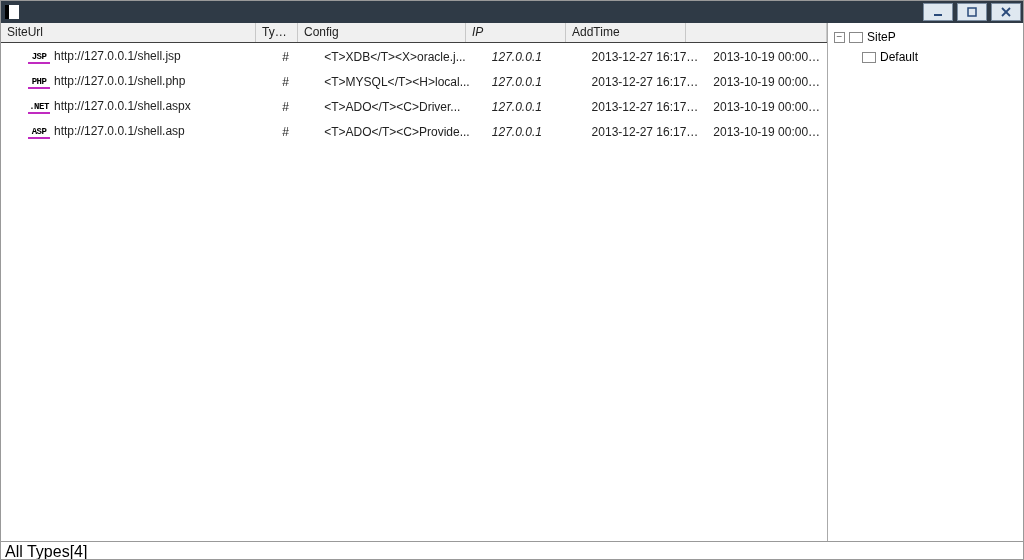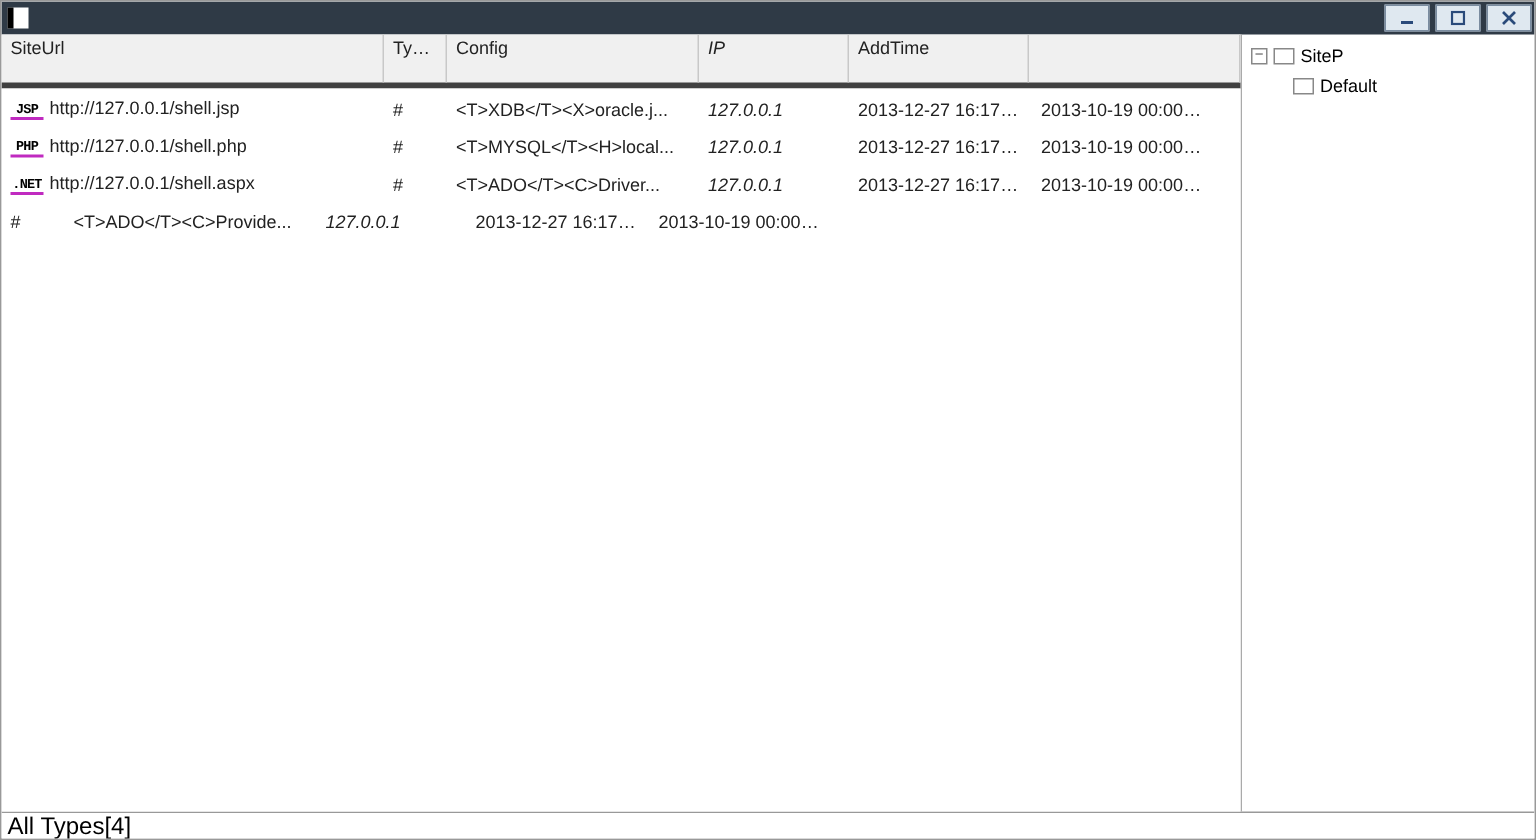--- a/index.html
+++ b/index.html
@@ -44,23 +44,23 @@
 
 .tablewrap {
   flex: 1;
   display: flex;
   flex-direction: column;
   border-right: 1px solid #aaa;
   min-width: 0;
 }
 .theaders {
   display: flex;
-  height: 36px;
+  height: 20px;
   background: #f0f0f0;
-  border-bottom: 4px solid #404040;
+  border-bottom: 1px solid #404040;
   user-select: none;
 }
 .th {
   border-right: 1px solid #c8c8c8;
   padding: 2px 6px;
   font-size: 12px;
   color: #222;
   overflow: hidden; white-space: nowrap; text-overflow: ellipsis;
   cursor: pointer;
 }
@@ -73,20 +73,21 @@
 .col-endsp { flex: 1; }
 
 .tbody { flex: 1; overflow: auto; background: #fff; }
 .row {
   display: flex;
   align-items: center;
   height: 25px;
   padding-top: 2px;
   font-size: 12px;
   color: #222;
+  padding-left: 21px;
 }
 .td {
   padding: 2px 6px;
   overflow: hidden; white-space: nowrap; text-overflow: ellipsis;
 }
 .badge {
   display: inline-block;
   width: 22px; height: 13px;
   font-family: "Courier New", monospace;
   font-size: 9px; font-weight: bold;
@@ -185,20 +186,21 @@
         </div>
         <div class="row">
           <div class="td col-url"><span class="badge">.NET</span><span>http://127.0.0.1/shell.aspx</span></div>
           <div class="td col-pass">#</div>
           <div class="td col-config">&lt;T&gt;ADO&lt;/T&gt;&lt;C&gt;Driver...</div>
           <div class="td col-ip">127.0.0.1</div>
           <div class="td col-last">2013-12-27 16:17:48</div>
           <div class="td col-add">2013-10-19 00:00:00</div>
         </div>
         <div class="row">
+          <div class="td col-url"><span class="badge">ASP</span><span>http://127.0.0.1/shell.asp</span></div>
           <div class="td col-pass">#</div>
           <div class="td col-config">&lt;T&gt;ADO&lt;/T&gt;&lt;C&gt;Provide...</div>
           <div class="td col-ip">127.0.0.1</div>
           <div class="td col-last">2013-12-27 16:17:48</div>
           <div class="td col-add">2013-10-19 00:00:00</div>
         </div>
       </div>
   </div>
 
   <div class="tree">

